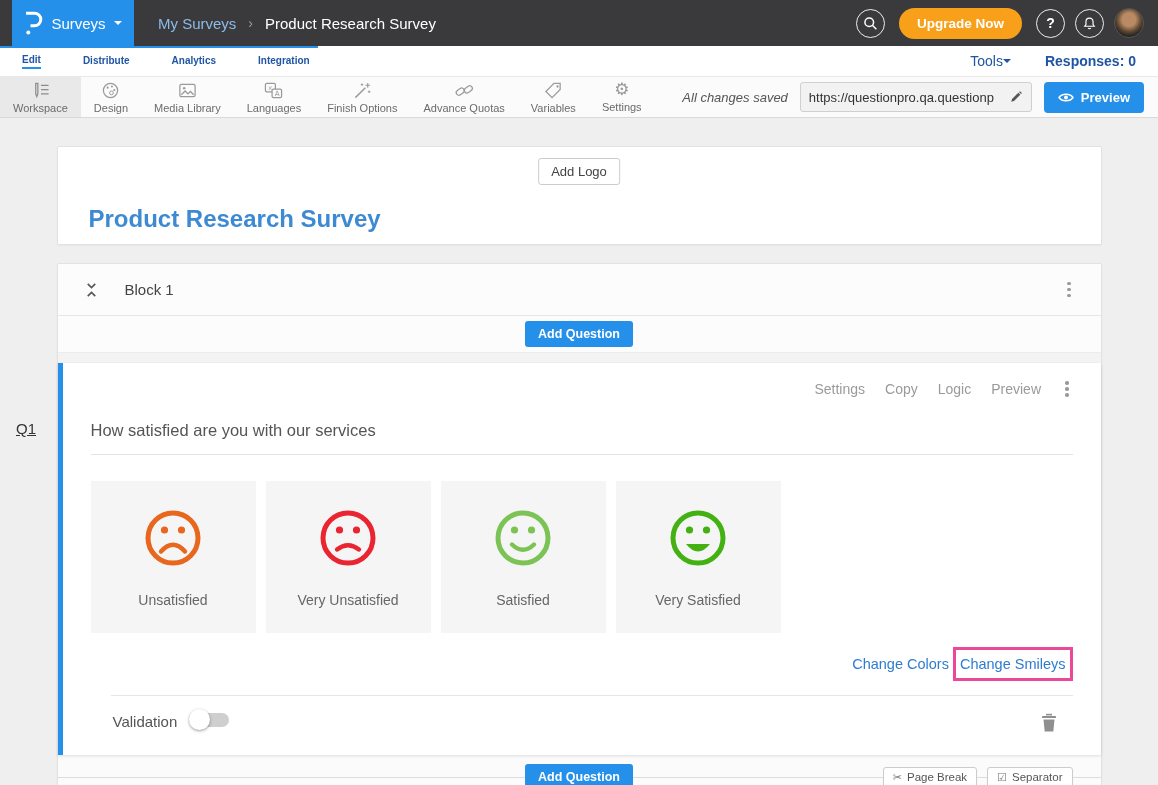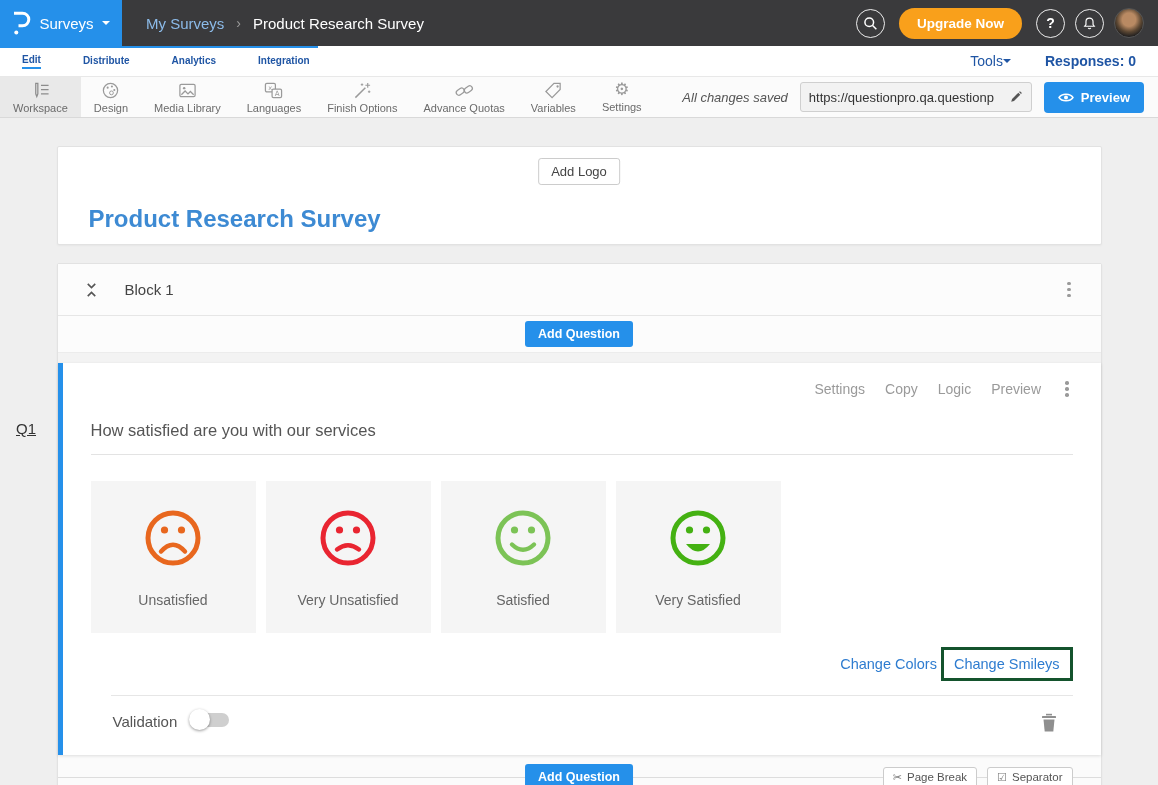--- a/index.html
+++ b/index.html
@@ -1,20 +1,20 @@
 <!DOCTYPE html>
 <html><head>
 <meta charset="utf-8">
 <style>
   * { margin:0; padding:0; box-sizing:border-box; }
   html,body { width:1158px; height:785px; overflow:hidden; background:#efefef;
     font-family:"Liberation Sans","DejaVu Sans",sans-serif; }
 
   
-  .topbar { height:46px; background:#3a3a3c; display:flex; align-items:center; color:#fff; }
+  .topbar { height:46px; background:#3a3a3c; display:flex; align-items:center; color:#fff;padding-left:12px; }
   .brand { width:122px; height:46px; background:#2590ea; display:flex; align-items:center;
     justify-content:center; gap:8px; cursor:pointer; }
   .brand-label { font-size:15px; color:#fff; }
   .caret { width:0; height:0; border:4px solid transparent; border-top-color:currentColor;
     margin-top:4px; display:inline-block; }
   .breadcrumb { display:flex; align-items:center; margin-left:24px; font-size:15px; gap:12px; }
   .bc-parent { color:#8cbbe9; cursor:pointer; }
   .bc-sep { color:#9a9a9a; font-size:14px; }
   .bc-current { color:#fff; }
   .topbar-right { margin-left:auto; display:flex; align-items:center; gap:10px; padding-right:14px; }
@@ -91,21 +91,21 @@
   .q-actions .dots-menu { margin-left:0; }
   .q-title { margin-top:20px; font-size:16.5px; font-weight:normal; color:#555; }
   .q-hr { margin-top:14px; border:none; border-top:1px solid #e3e3e3; }
   .smiley-row { margin-top:26px; display:flex; gap:10px; }
   .smiley-card { width:165px; height:152px; background:#f5f5f5; display:flex; flex-direction:column;
     align-items:center; cursor:pointer; }
   .smiley-card svg { margin-top:25px; }
   .smiley-label { margin-top:22px; font-size:14px; color:#666; }
   .change-links { margin-top:14px; display:flex; justify-content:flex-end; align-items:center; }
   .link { color:#2e7cd0; font-size:14.5px; cursor:pointer; text-decoration:none; }
-  .red-box { border:3px solid #14532d; padding:5px 10px; margin-left:4px; }
+  .red-box { border:3px solid #ec4899; padding:5px 4px; margin-left:4px; }
   .validation-row { margin-top:14px; border-top:1px solid #e6e6e6; padding:17px 2px 19px 2px;
     display:flex; align-items:flex-start;margin-left:20px; }
   .validation-label { font-size:15px; color:#555; }
   .toggle { width:38px; height:14px; background:#cfcfcf; border-radius:7px; margin-left:14px;
     position:relative; cursor:pointer; }
   .toggle .knob { position:absolute; left:-2px; top:-3.5px; width:21px; height:21px; background:#fff;
     border-radius:50%; box-shadow:0 1px 3px rgba(0,0,0,.4); }
   .trash { margin-left:auto; margin-right:14px; cursor:pointer; }
 
   .block-footer { height:48px; position:relative; }

